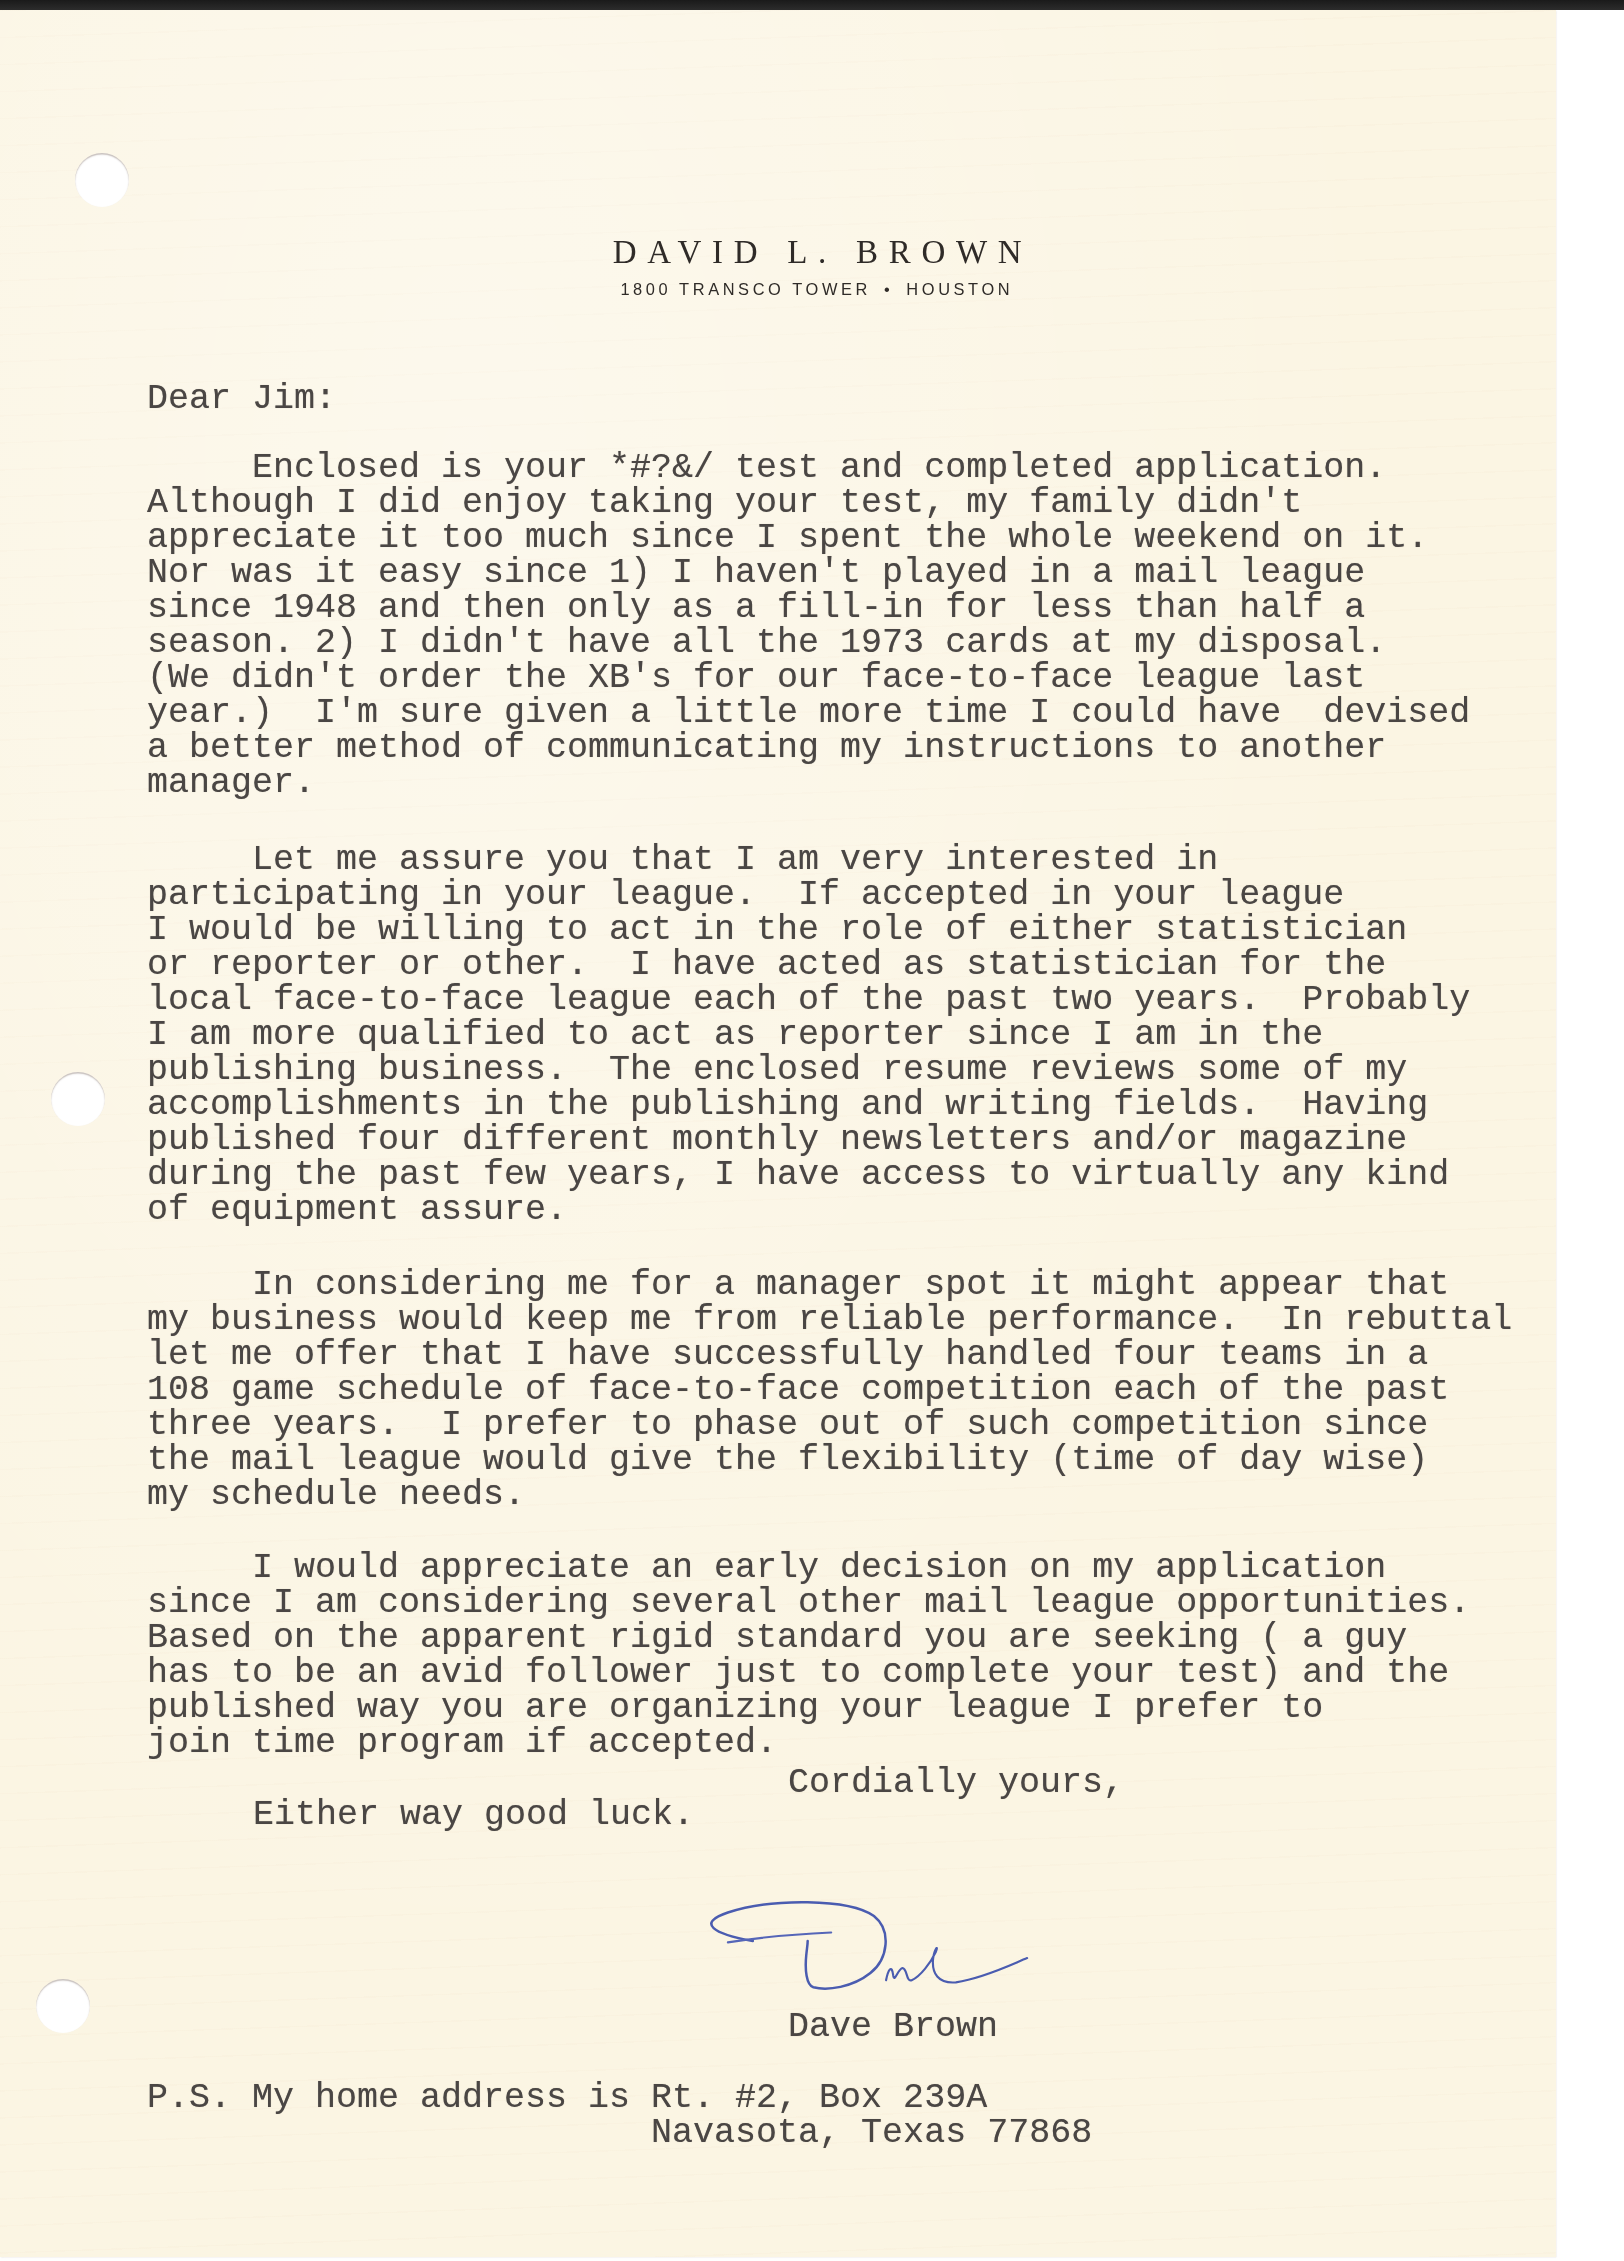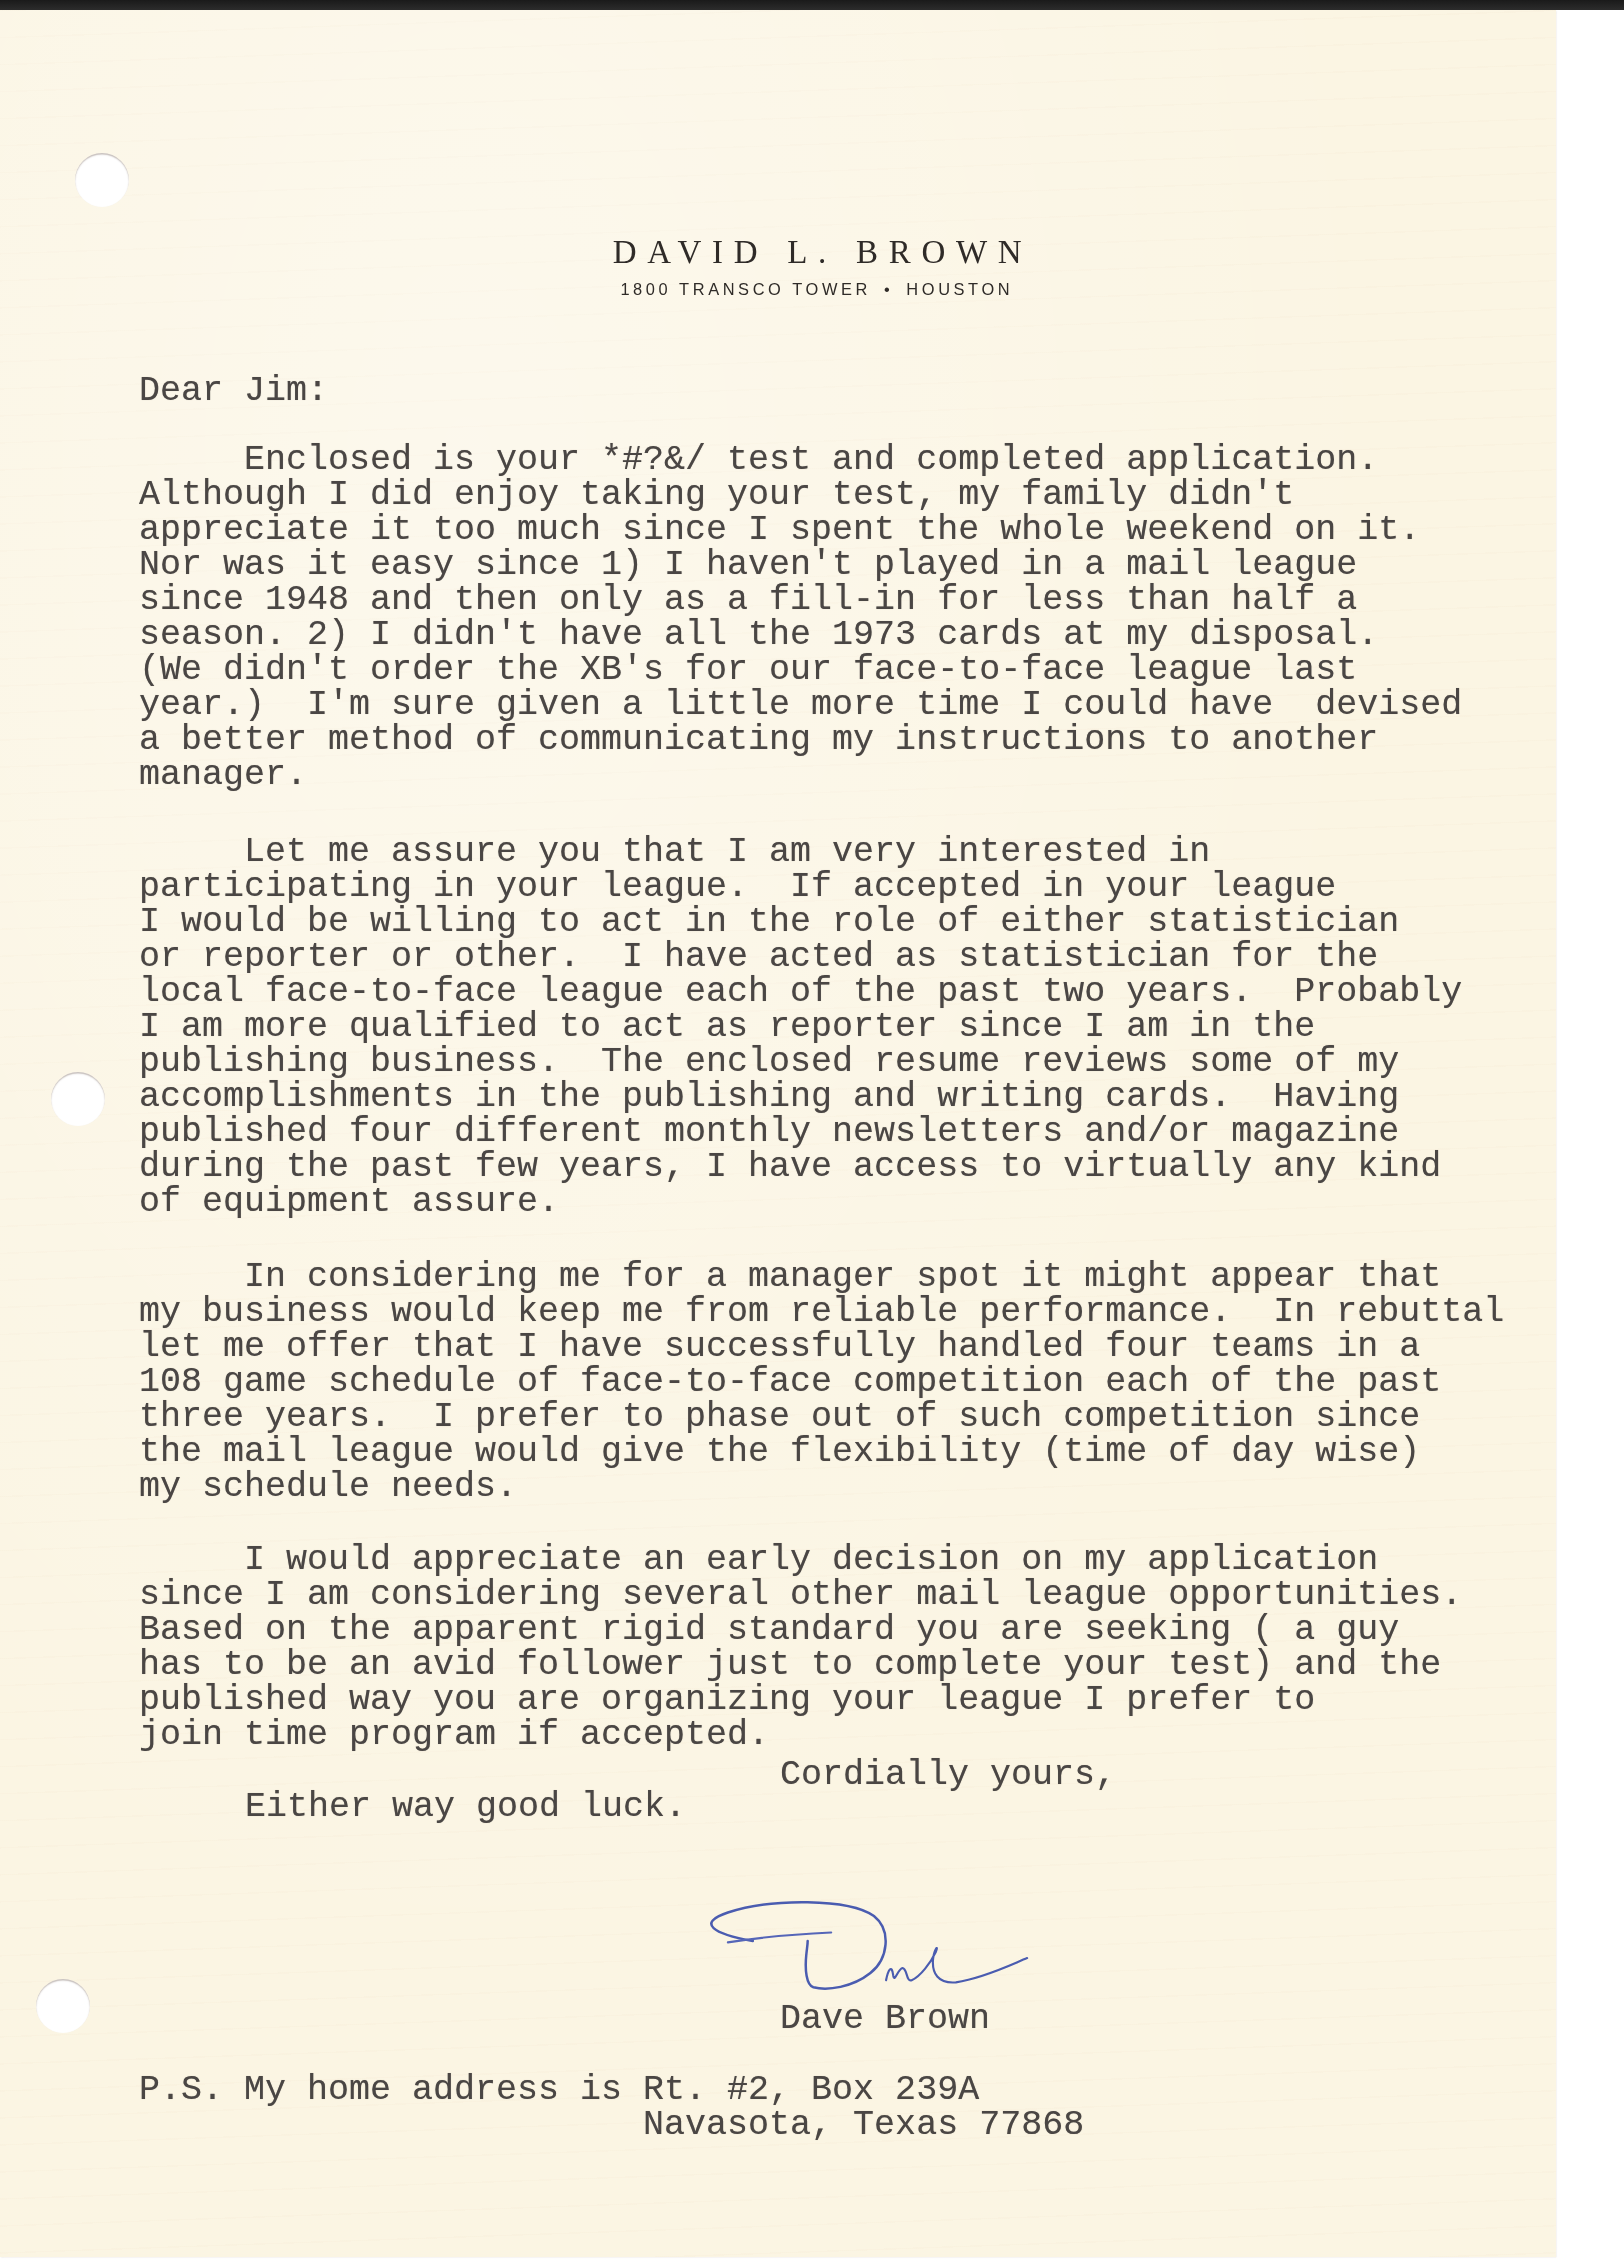--- a/index.html
+++ b/index.html
@@ -62,21 +62,21 @@
     margin: 0 13px;
   }
   .typed {
     position: absolute;
     font-family: "Liberation Mono", "DejaVu Sans Mono", monospace;
     font-size: 35px;
     line-height: 35px;
     color: #4a4644;
     white-space: pre;
     text-shadow: 0 0 0.7px rgba(60,55,50,0.45);
-    margin: 8px;
+    margin: 16px;
   }
   .salutation { left: 131px; top: 366px; }
   .para { left: 131px; }
   .p1 { top: 435px; }
   .p2 { top: 827px; }
   .p3 { top: 1252px; }
   .p4 { top: 1535px; }
   .closing-line { left: 237px; top: 1782px; }
   .valediction { left: 772px; top: 1750px; }
   .printed-name { left: 772px; top: 1994px; }
@@ -116,21 +116,21 @@
 <span>a better method of communicating my instructions to another</span>
 <span>manager.</span></div>
 
 <div class="typed para p2"><span>     Let me assure you that I am very interested in</span>
 <span>participating in your league.  If accepted in your league</span>
 <span>I would be willing to act in the role of either statistician</span>
 <span>or reporter or other.  I have acted as statistician for the</span>
 <span>local face-to-face league each of the past two years.  Probably</span>
 <span>I am more qualified to act as reporter since I am in the</span>
 <span>publishing business.  The enclosed resume reviews some of my</span>
-<span>accomplishments in the publishing and writing cards.  Having</span>
+<span>accomplishments in the publishing and writing fields.  Having</span>
 <span>published four different monthly newsletters and/or magazine</span>
 <span>during the past few years, I have access to virtually any kind</span>
 <span>of equipment assure.</span></div>
 
 <div class="typed para p3"><span>     In considering me for a manager spot it might appear that</span>
 <span>my business would keep me from reliable performance.  In rebuttal</span>
 <span>let me offer that I have successfully handled four teams in a</span>
 <span>108 game schedule of face-to-face competition each of the past</span>
 <span>three years.  I prefer to phase out of such competition since</span>
 <span>the mail league would give the flexibility (time of day wise)</span>

